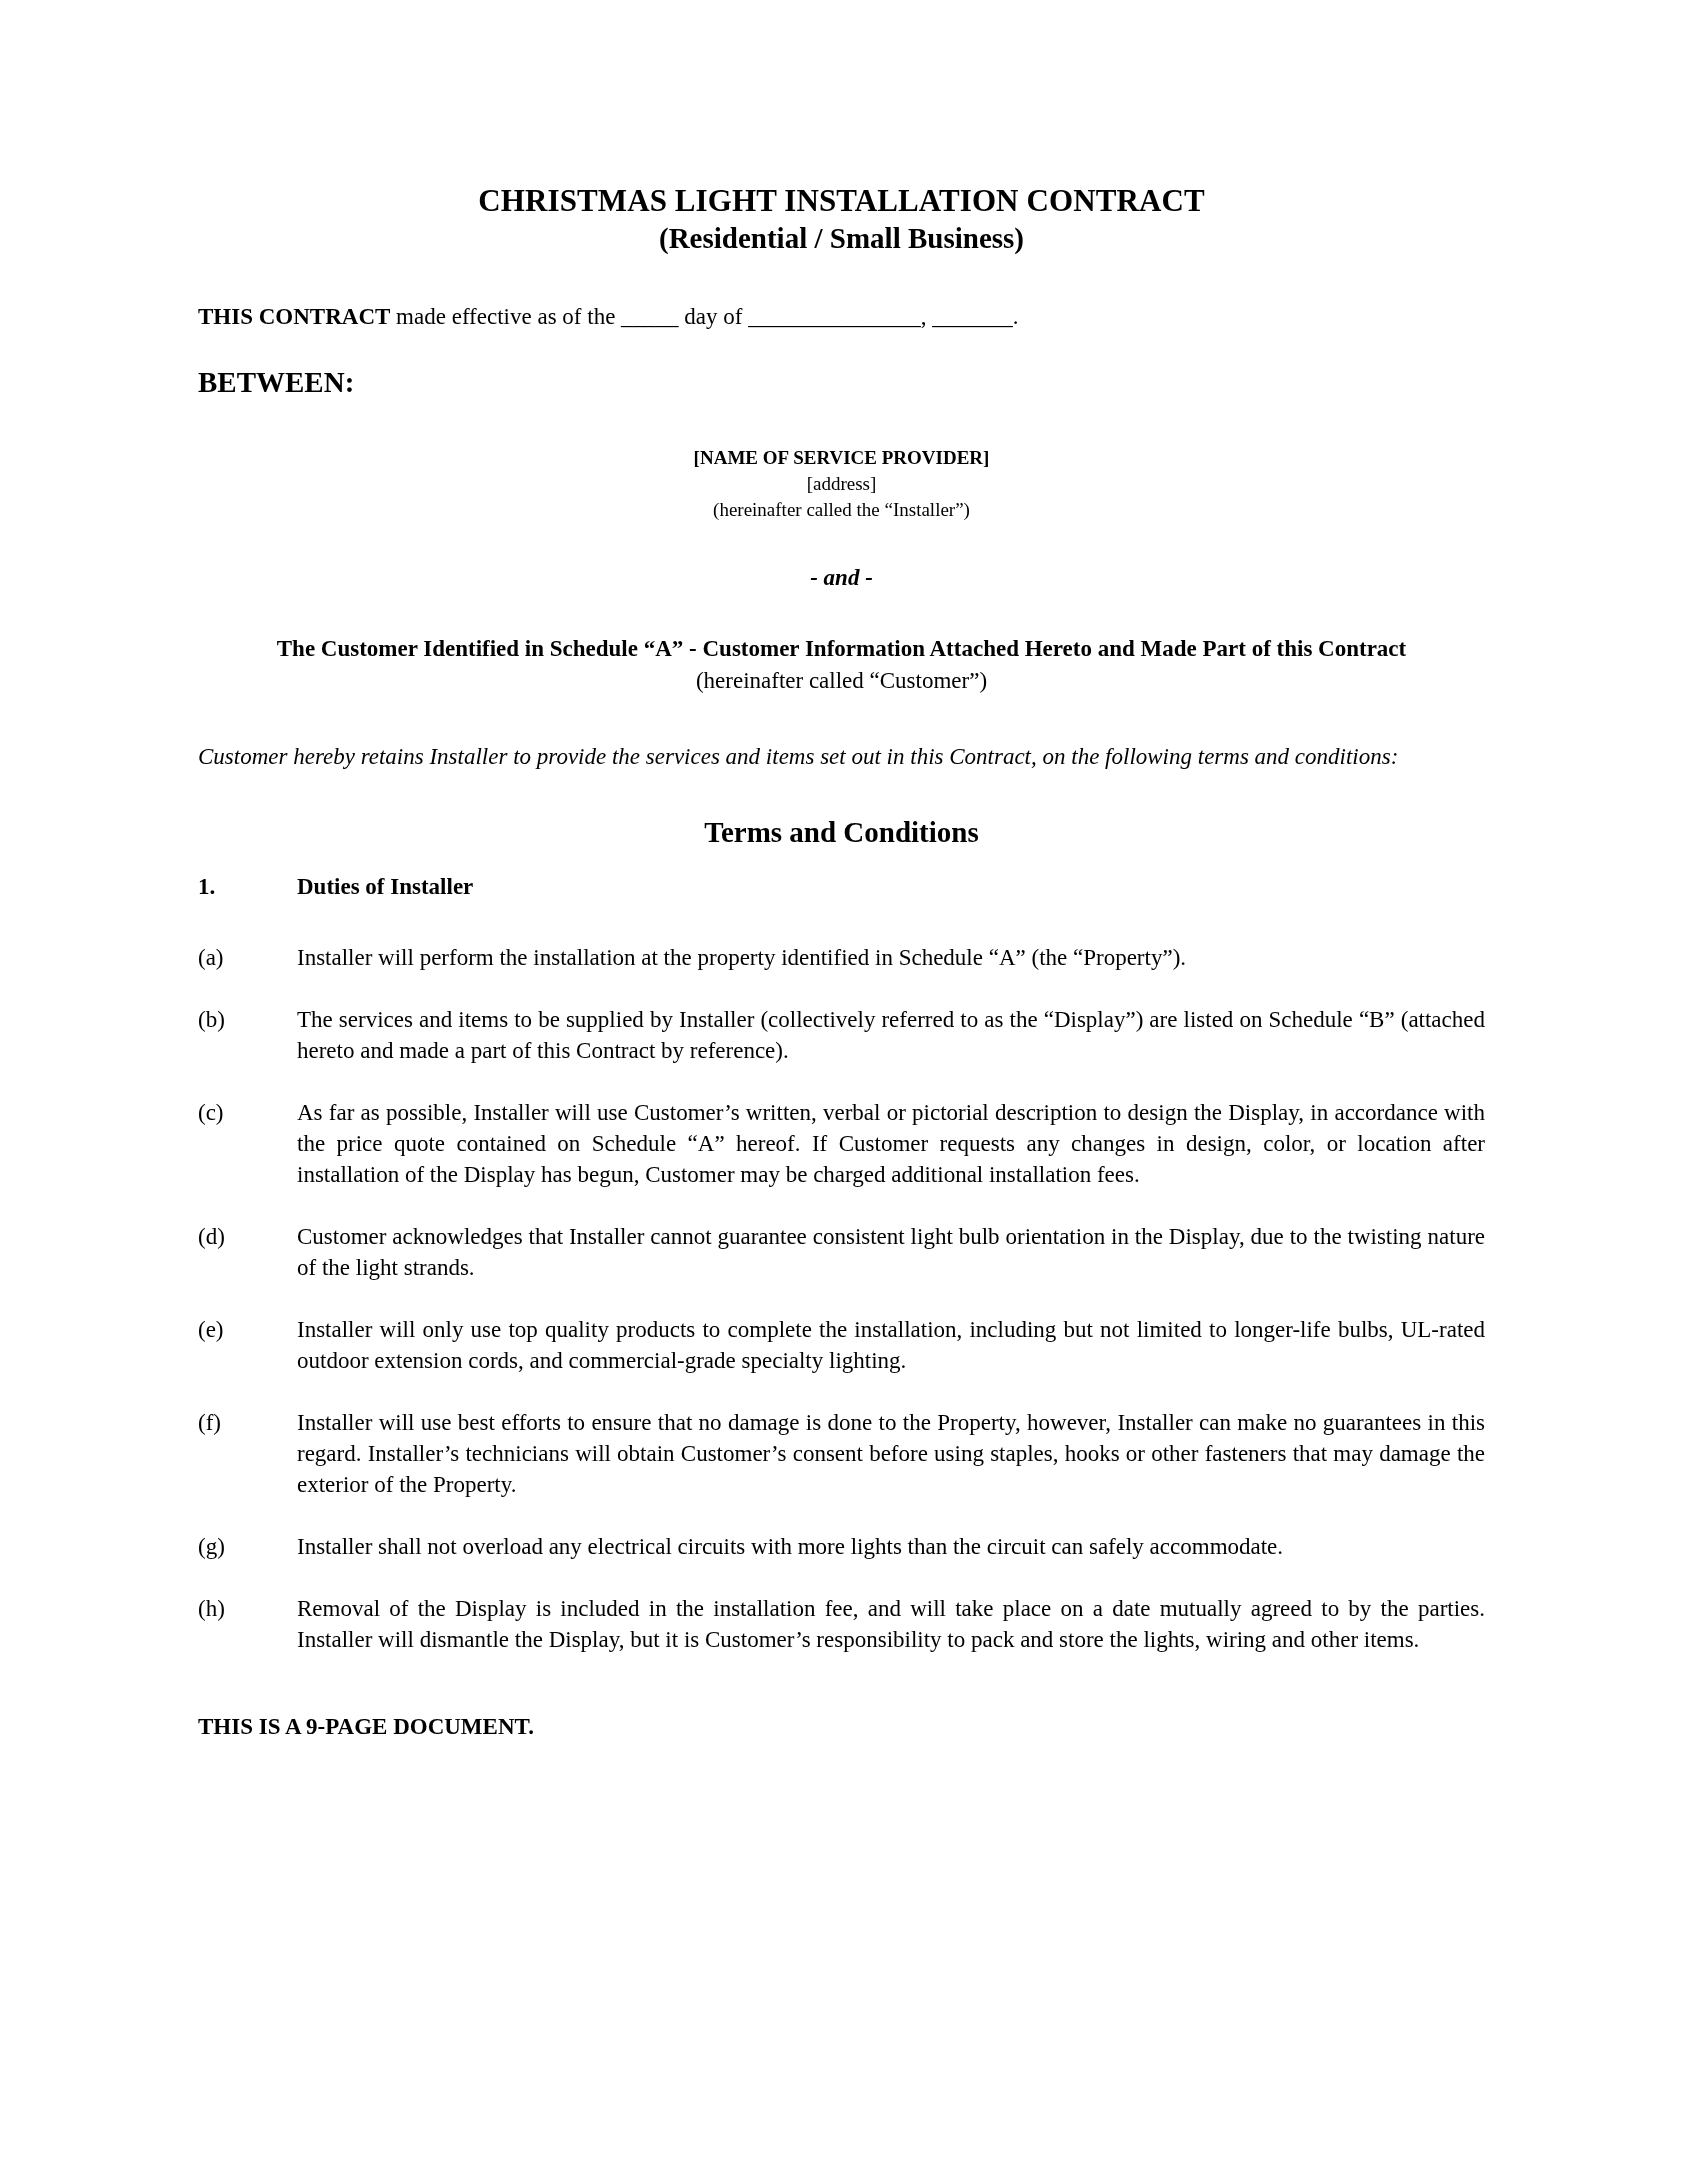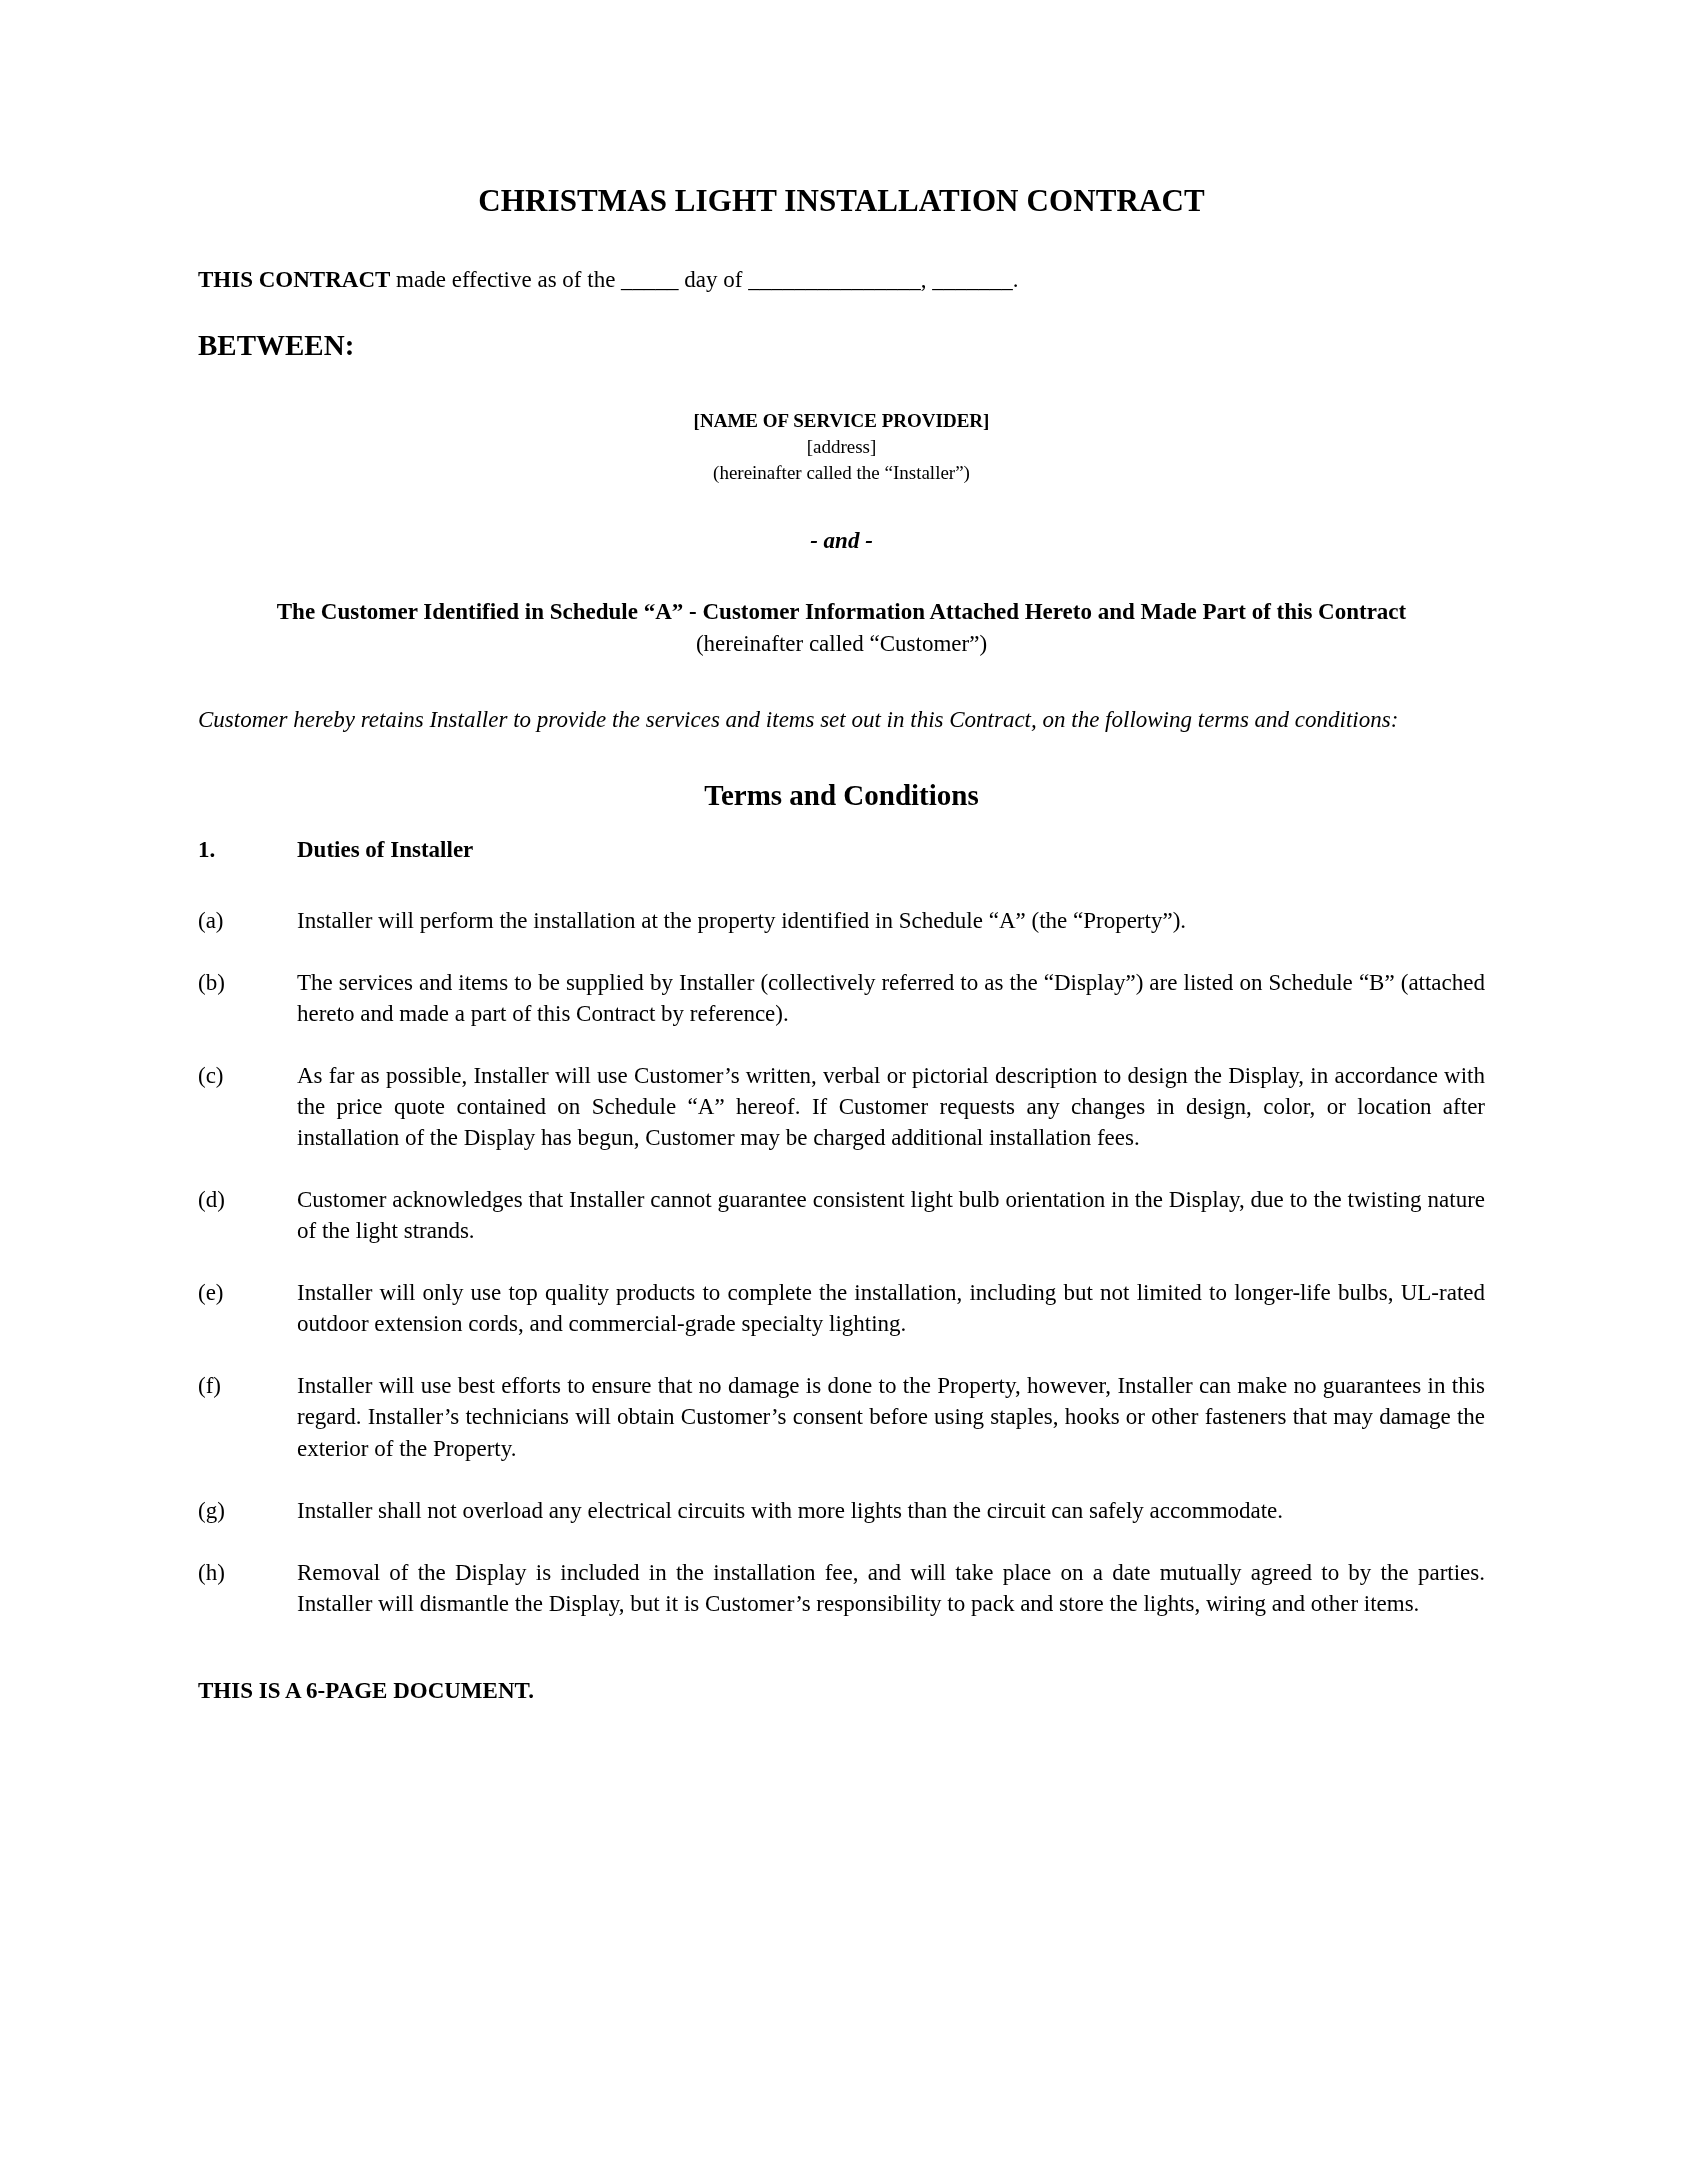--- a/index.html
+++ b/index.html
@@ -154,20 +154,21 @@
   }
 </style>
 </head>
 <body>
 
 <div class="page">
   <div class="doc-body">
 
     <div class="title-block">
       <div class="title-line-1">CHRISTMAS LIGHT INSTALLATION CONTRACT</div>
+      <div class="title-line-2">(Residential / Small Business)</div>
     </div>
 
     <p class="preamble-line"><span class="lead">THIS CONTRACT</span><span class="blank-fill"> made effective as of the _____ day of _______________, _______.</span></p>
 
     <div class="between-label">BETWEEN:</div>
 
     <div class="party-block">
       <div class="party-name">[NAME OF SERVICE PROVIDER]</div>
       <div class="party-address">[address]</div>
       <div class="party-alias">(hereinafter called the “Installer”)</div>
@@ -222,17 +223,17 @@
     <div class="clause">
       <span class="label">(g)</span>
       <span class="body">Installer shall not overload any electrical circuits with more lights than the circuit can safely accommodate.</span>
     </div>
 
     <div class="clause">
       <span class="label">(h)</span>
       <span class="body">Removal of the Display is included in the installation fee, and will take place on a date mutually agreed to by the parties. Installer will dismantle the Display, but it is Customer’s responsibility to pack and store the lights, wiring and other items.</span>
     </div>
 
-    <div class="footer-note">THIS IS A 6-PAGE DOCUMENT.</div>
+    <div class="footer-note">THIS IS A 9-PAGE DOCUMENT.</div>
 
   </div>
 </div>
 
 
 </body></html>

